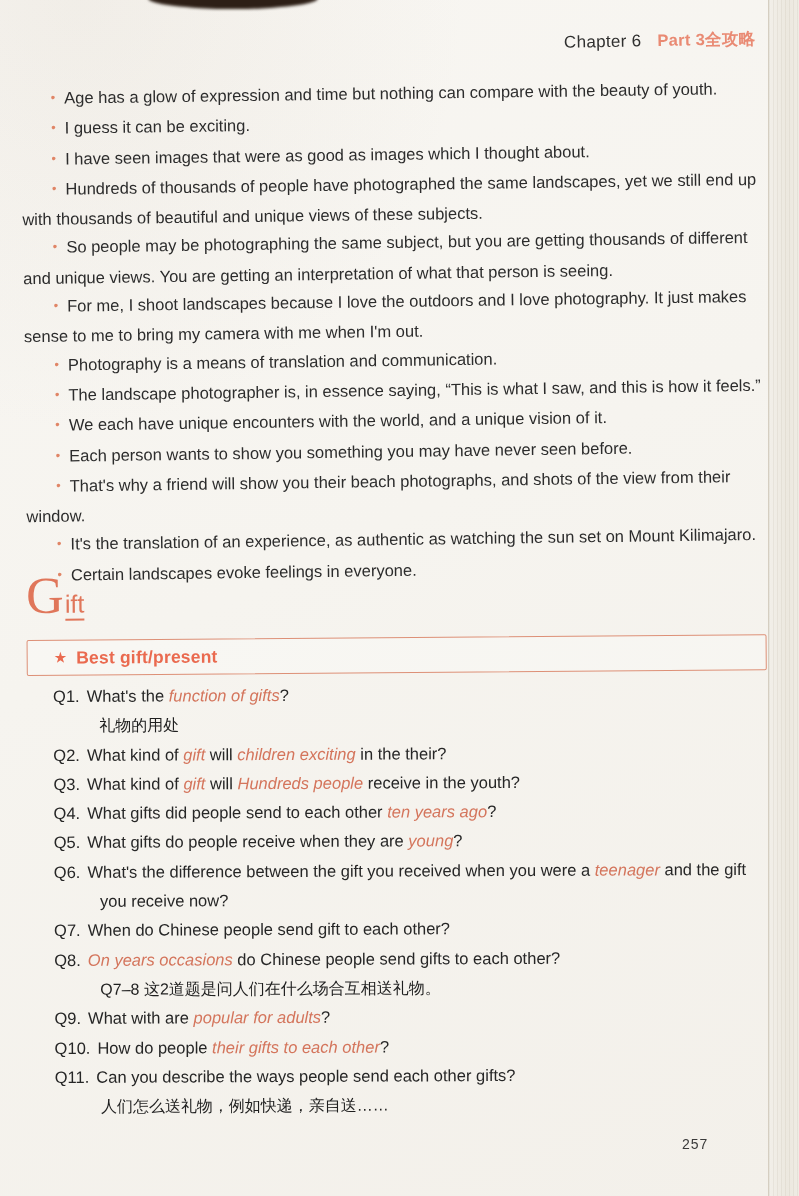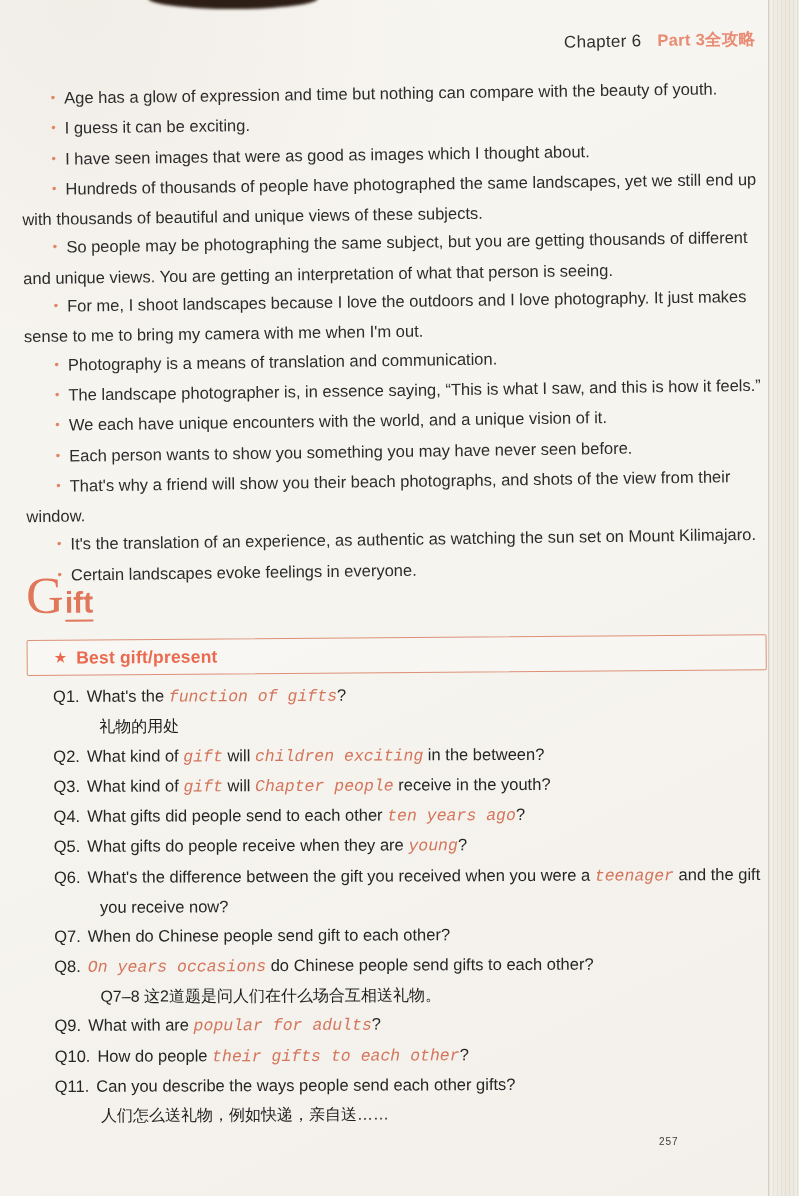--- a/index.html
+++ b/index.html
@@ -47,48 +47,48 @@
   .gift-section{
     position:absolute;left:26px;top:572px;width:740px;
     transform:rotate(-0.45deg);transform-origin:left top;
   }
   .gift-title{margin:0;color:#e0765a;line-height:48px;}
   .gift-title .big-g{
     font-family:"Liberation Serif", serif;font-weight:normal;
     font-size:52px;letter-spacing:1px;
   }
   .gift-title .rest{
-    font-size:30px;font-weight:bold;
+    font-size:25px;font-weight:normal;
     border-bottom:2px solid #e0765a;padding-bottom:1px;
   }
   .topic-box{
     margin-top:11px;height:34px;
     border:1px solid #dd9077;border-radius:2px;
     display:flex;align-items:center;
     background:rgba(255,255,255,0.25);
   }
   .topic-box .star{color:#ea6a4f;font-size:15px;margin:0 9px 0 26px;}
   .topic-box .topic-label{color:#ea6a4f;font-weight:bold;font-size:17.5px;letter-spacing:0.2px;}
 
   .questions{
     position:absolute;left:53px;top:682px;width:716px;
     transform:rotate(-0.25deg);transform-origin:left top;
     font-size:16.5px;line-height:29.3px;color:#262626;
   }
   .questions p{margin:0;padding-left:46px;text-indent:-46px;}
   .qnum{margin-right:7px;}
   .accent{
-    font-family:Liberation Mono, monospace;font-style:italic;
+    font-family:Liberation Sans, sans-serif;font-style:italic;
     color:#d4755c;
   }
   .qnote{color:#1f1f1f;padding-left:46px !important;text-indent:0 !important;font-size:16px;}
 
   .page-number{
-    position:absolute;left:659px;top:1136px;
-    font-size:10px;color:#3a3a3a;letter-spacing:1px;
+    position:absolute;left:682px;top:1136px;
+    font-size:14px;color:#3a3a3a;letter-spacing:1px;
   }
 </style>
 </head>
 <body>
 
 <div class="page">
   <div class="table-blob"></div>
   <div class="page-edge"></div>
 
   <div class="chapter-header">
@@ -115,22 +115,22 @@
     <h2 class="gift-title"><span class="big-g">G</span><span class="rest">ift</span></h2>
     <div class="topic-box">
       <span class="star">★</span>
       <span class="topic-label">Best gift/present</span>
     </div>
   </div>
 
   <div class="questions">
     <p><span class="qnum">Q1.</span><span>What's the </span><span class="accent">function of gifts</span><span>?</span></p>
     <p class="qnote">礼物的用处</p>
-    <p><span class="qnum">Q2.</span><span>What kind of </span><span class="accent">gift</span><span> will </span><span class="accent">children exciting</span><span> in the between?</span></p>
-    <p><span class="qnum">Q3.</span><span>What kind of </span><span class="accent">gift</span><span> will </span><span class="accent">Chapter people</span><span> receive in the youth?</span></p>
+    <p><span class="qnum">Q2.</span><span>What kind of </span><span class="accent">gift</span><span> will </span><span class="accent">children exciting</span><span> in the their?</span></p>
+    <p><span class="qnum">Q3.</span><span>What kind of </span><span class="accent">gift</span><span> will </span><span class="accent">Hundreds people</span><span> receive in the youth?</span></p>
     <p><span class="qnum">Q4.</span><span>What gifts did people send to each other </span><span class="accent">ten years ago</span><span>?</span></p>
     <p><span class="qnum">Q5.</span><span>What gifts do people receive when they are </span><span class="accent">young</span><span>?</span></p>
     <p><span class="qnum">Q6.</span><span>What's the difference between the gift you received when you were a </span><span class="accent">teenager</span><span> and the gift you receive now?</span></p>
     <p><span class="qnum">Q7.</span><span>When do Chinese people send gift to each other?</span></p>
     <p><span class="qnum">Q8.</span><span class="accent">On years occasions</span><span> do Chinese people send gifts to each other?</span></p>
     <p class="qnote">Q7–8 这2道题是问人们在什么场合互相送礼物。</p>
     <p><span class="qnum">Q9.</span><span>What with are </span><span class="accent">popular for adults</span><span>?</span></p>
     <p><span class="qnum">Q10.</span><span>How do people </span><span class="accent">their gifts to each other</span><span>?</span></p>
     <p><span class="qnum">Q11.</span><span>Can you describe the ways people send each other gifts?</span></p>
     <p class="qnote">人们怎么送礼物，例如快递，亲自送……</p>

